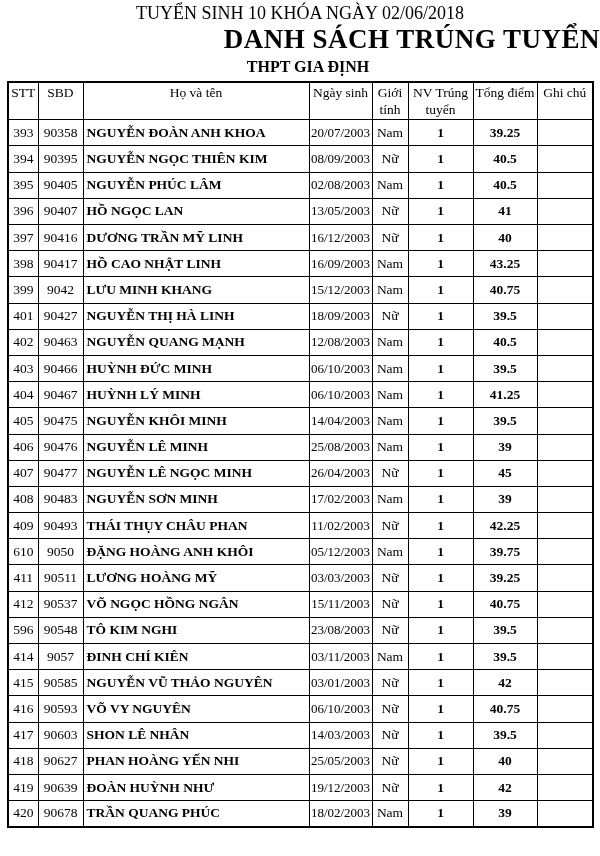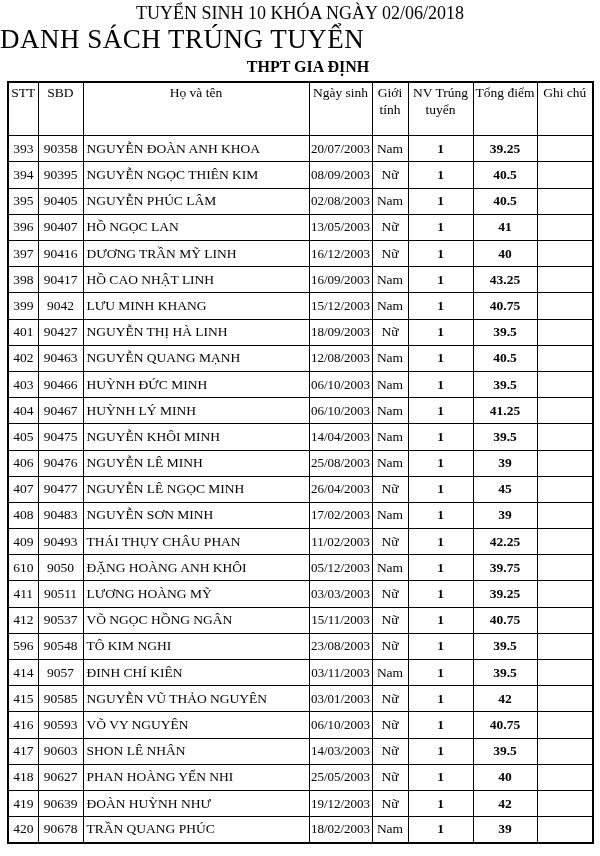--- a/index.html
+++ b/index.html
@@ -12,22 +12,22 @@
     overflow: hidden;
   }
   .title1 {
     text-align: center;
     font-weight: normal;
     font-size: 18px;
     line-height: 1.15;
     margin: 3px 0 0 0;
   }
   .title2 {
-    text-align: left;
-    font-weight: normal;
+    text-align: right;
+    font-weight: bold;
     font-size: 27px;
     line-height: 1.1;
     letter-spacing: 0.5px;
     margin: 1px 0 2px 0;
   }
   .title3 {
     text-align: center;
     font-weight: bold;
     font-size: 16px;
     line-height: 1.15;
@@ -44,33 +44,34 @@
     border: 1px solid #000;
     overflow: hidden;
   }
   .admission th {
     font-weight: normal;
     font-size: 13.5px;
     line-height: 1.25;
     text-align: center;
     vertical-align: top;
     padding: 2px 1px 0 1px;
-    height: 54px;
+    height: 38px;
   }
   .admission td {
     font-size: 13.5px;
     height: 26.2px;
     padding: 0;
     text-align: center;
     vertical-align: middle;
     white-space: nowrap;
   }
   .admission td.col-name {
     text-align: left;
     padding-left: 3px;
+    font-weight: bold;
   }
   .admission td.col-dob { font-size: 13px; }
   .admission td.col-nv,
   .admission td.col-score { font-weight: bold; }
 </style>
 </head>
 <body>
 
 <div class="title1">TUYỂN SINH 10 KHÓA NGÀY 02/06/2018</div>
 <div class="title2">DANH SÁCH TRÚNG TUYỂN</div>

